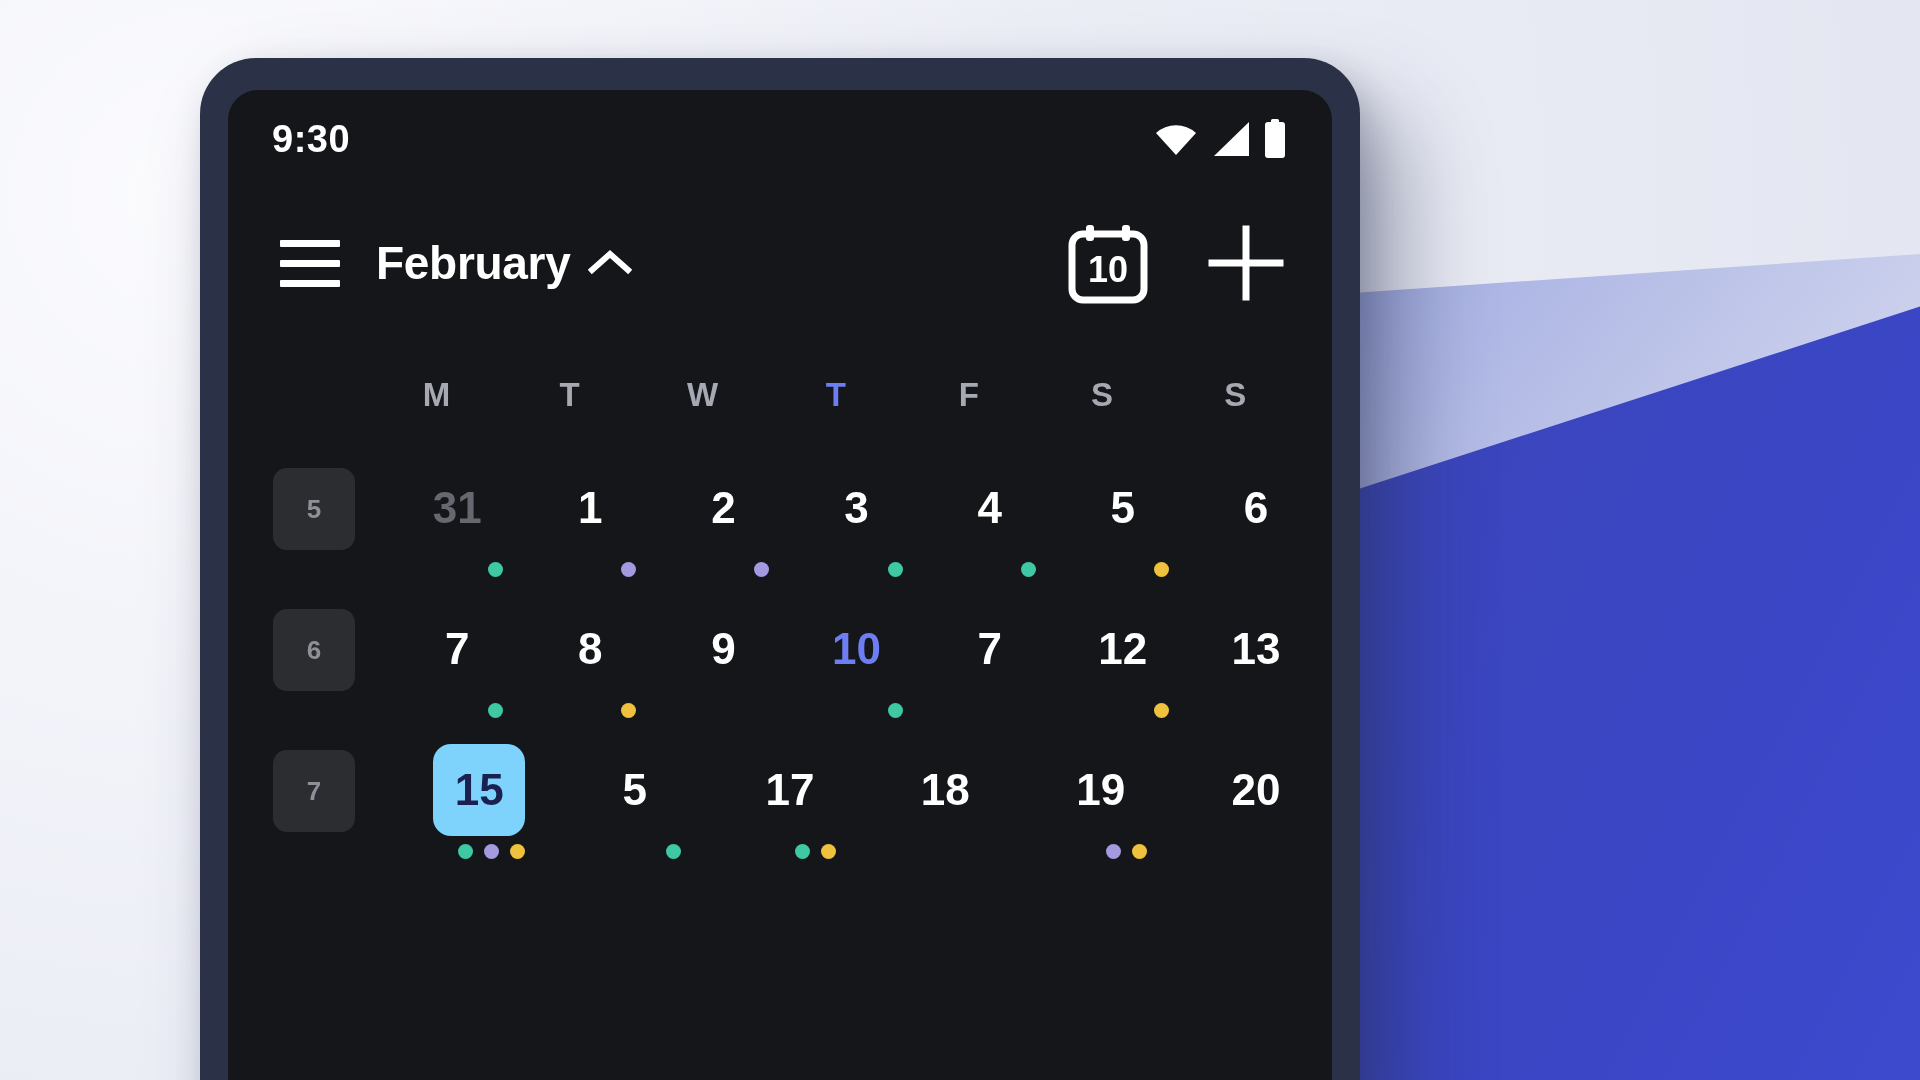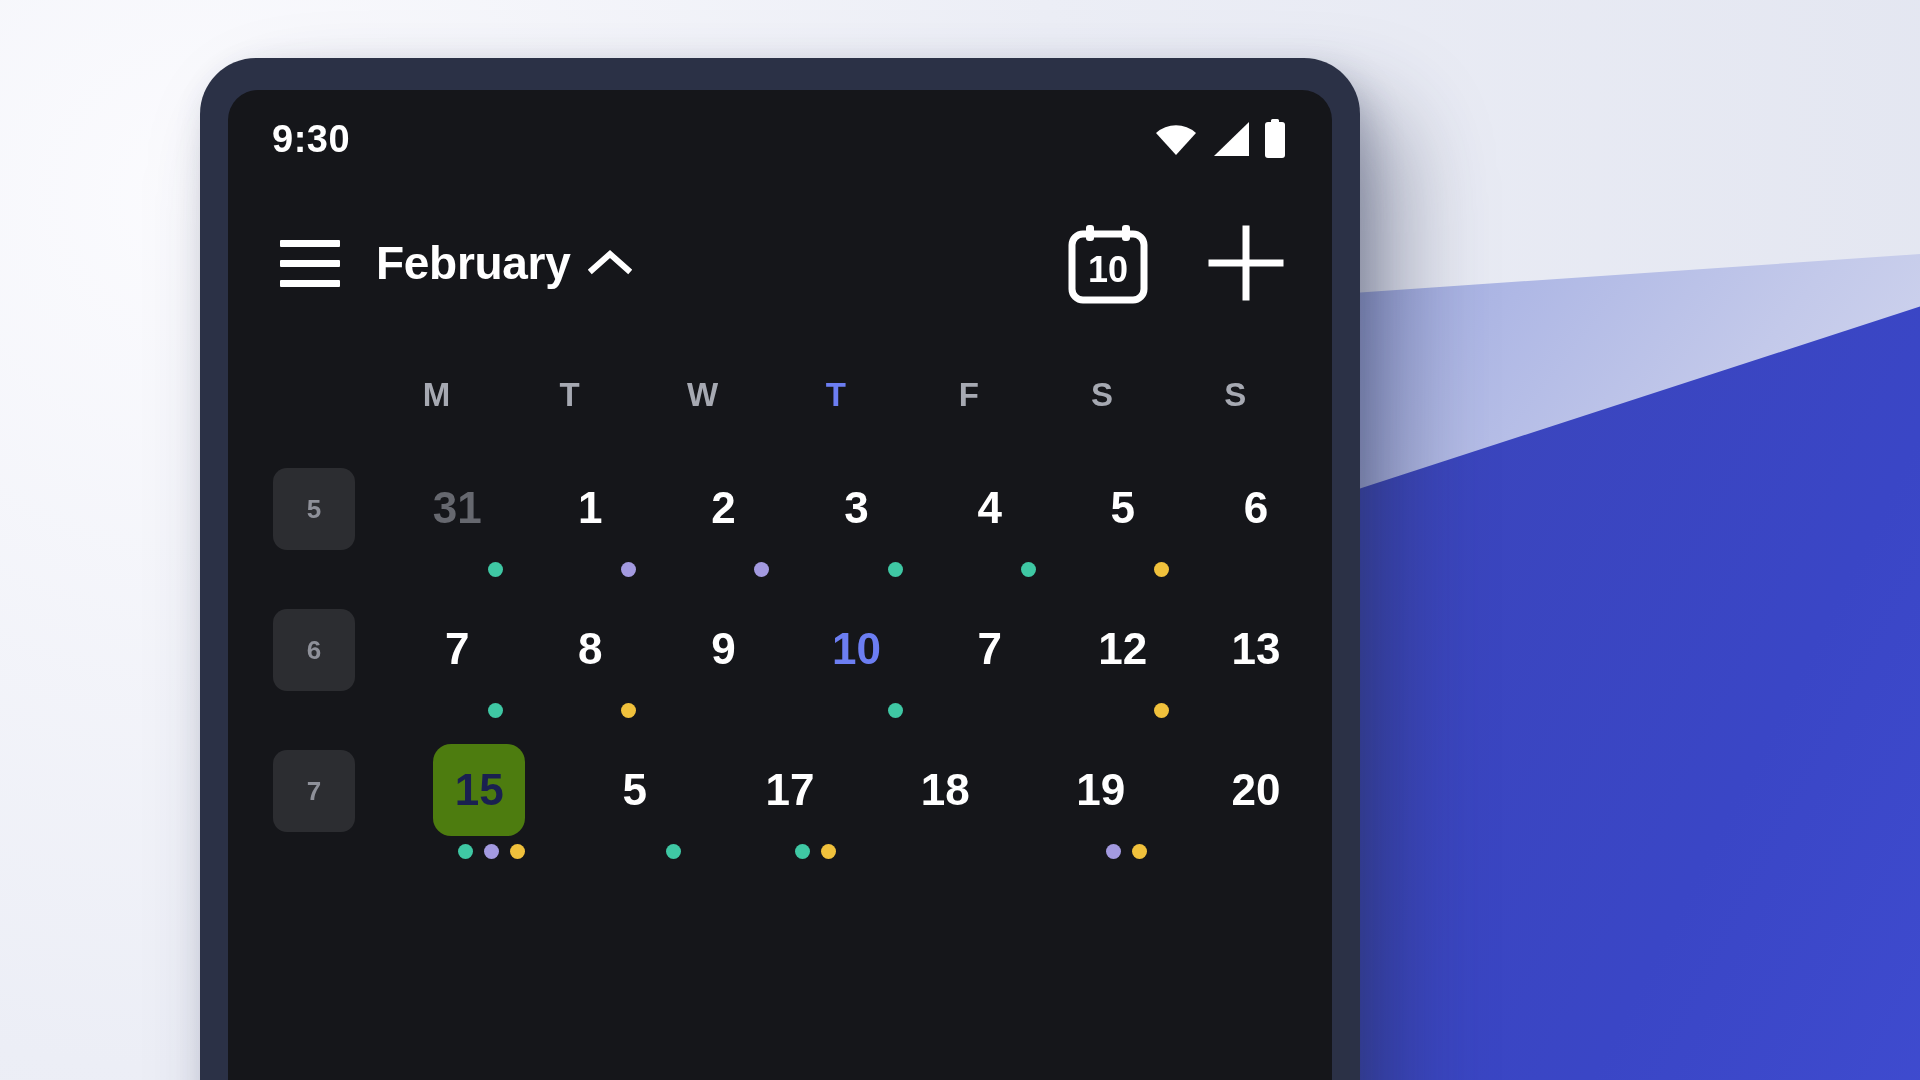--- a/index.html
+++ b/index.html
@@ -193,21 +193,21 @@
     color: #ffffff;
     width: 92px;
     height: 92px;
     line-height: 92px;
     text-align: center;
     border-radius: 18px;
   }
   .day-number.other-month { color: #66686f; }
   .day-number.today { color: #6c7ef2; }
   .day-number.selected {
-    background: #4d7c0f;
+    background: #7dd3fc;
     color: #1a2050;
   }
   .dot-row {
     display: flex;
     gap: 11px;
     margin-top: 6px;
     height: 18px;
     align-items: center;
   }
   .dot {

